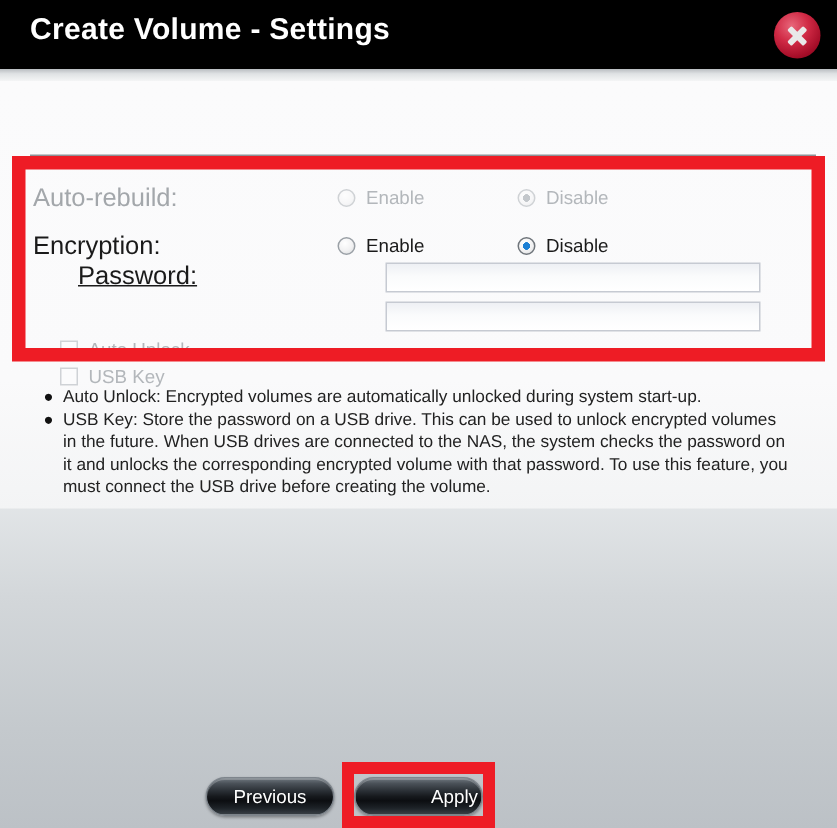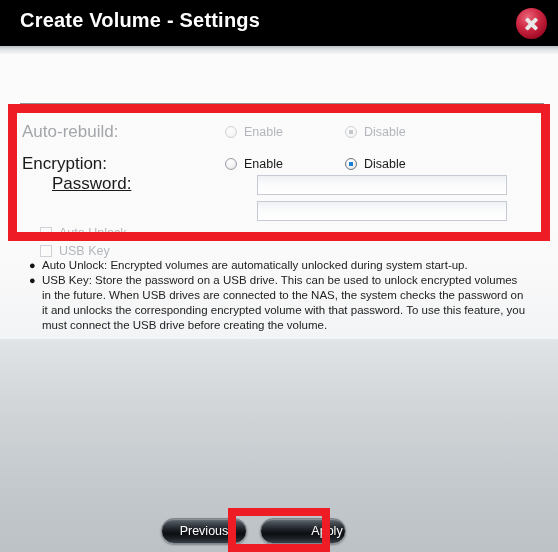--- a/index.html
+++ b/index.html
@@ -253,21 +253,20 @@
       #6e767e 0%, #4a5158 14%, #2b3036 34%,
       #16191d 50%, #0c0e11 62%, #1d2227 82%, #394046 100%);
     box-shadow: inset 0 1px 0 rgba(255,255,255,0.22),
                 0 1px 2px rgba(0,0,0,0.35);
     color: #ffffff;
     font-size: 12.5px;
     line-height: 24px;
     text-align: center;
     cursor: pointer;
     user-select: none;
-    margin-left: 24px;
   }
   #btn-previous { left: 137px; }
   #btn-apply    { left: 236px; padding-left: 48px; }
   #btn-cancel   { left: 335px; }
 </style>
 </head>
 <body>
 
 <div id="dialog">
 

